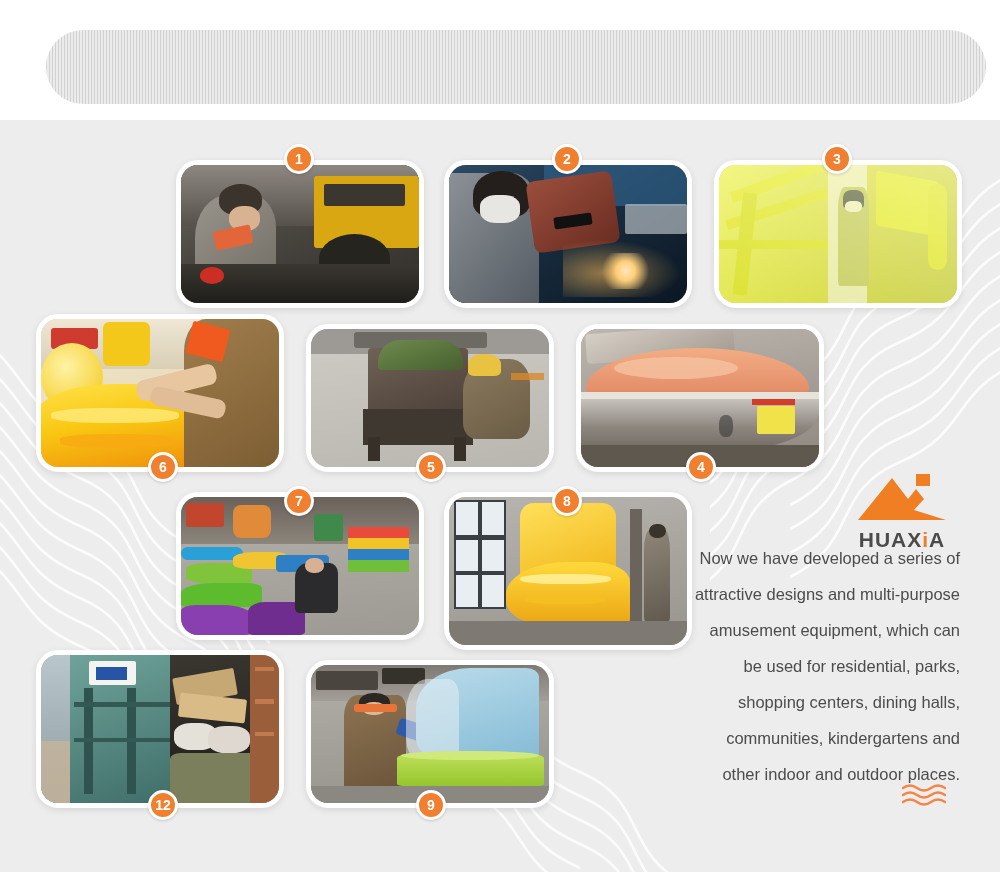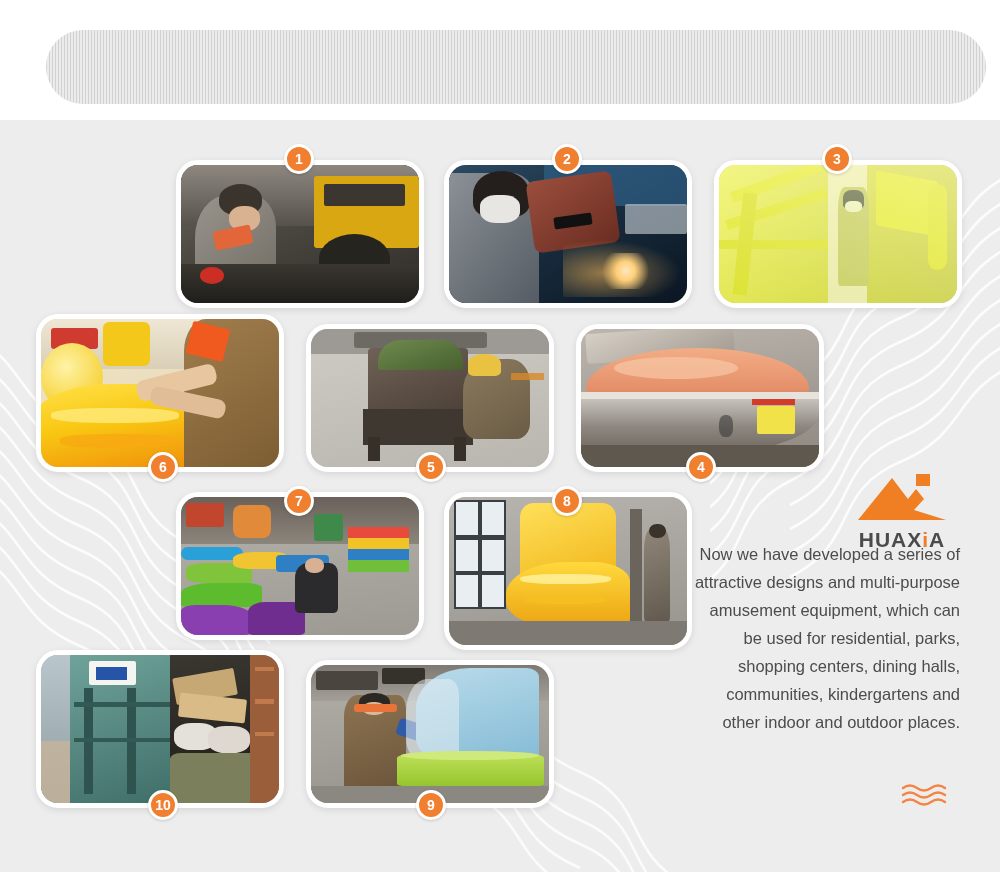--- a/index.html
+++ b/index.html
@@ -138,21 +138,21 @@
   }
   #logo-word .dot { color: #f07c28; }
 
   #about-text {
     position: absolute;
     right: 40px; top: 540px;
     width: 266px;
     text-align: right;
     color: #4c4c4c;
     font-size: 16.5px;
-    line-height: 28px;
+    line-height: 36px;
   }
   #wave-deco {
     position: absolute;
     right: 44px; top: 782px;
     width: 56px; height: 26px;
   }
 
   
   .scene { position: absolute; inset: 0; overflow: hidden; }
   .sh { position: absolute; }
@@ -379,21 +379,21 @@
         <div class="sh" style="left:56%;top:46%;width:18%;height:18%;background:#e4e0da;border-radius:40%;"></div>
         <div class="sh" style="left:70%;top:48%;width:18%;height:18%;background:#ded8d0;border-radius:40%;"></div>
         <div class="sh" style="left:54%;top:66%;width:36%;height:34%;background:#7b7f5c;border-radius:12% 4% 0 0;"></div>
         <div class="sh" style="left:88%;top:0;width:12%;height:100%;background:#9b5e3a;"></div>
         <div class="sh" style="left:90%;top:8%;width:8%;height:3%;background:#c07a4c;"></div>
         <div class="sh" style="left:90%;top:30%;width:8%;height:3%;background:#c07a4c;"></div>
         <div class="sh" style="left:90%;top:52%;width:8%;height:3%;background:#c07a4c;"></div>
       </div>
     </div>
   </div>
-  <div class="badge" style="left:148px; top:790px;">10</div>
+  <div class="badge" style="left:148px; top:790px;">12</div>
 
   <div class="photo" style="left:306px; top:660px; width:248px; height:148px;">
     <div class="img">
       <div class="scene" style="background:linear-gradient(175deg,#b3b0aa 0%,#96938d 100%);">
         <div class="sh" style="left:0;top:0;width:100%;height:26%;background:linear-gradient(180deg,#7e7a73,#a39f98);"></div>
         <div class="sh" style="left:2%;top:4%;width:26%;height:14%;background:#4a463f;border-radius:2px;"></div>
         <div class="sh" style="left:30%;top:2%;width:18%;height:12%;background:#35312b;border-radius:2px;"></div>
         <div class="sh" style="left:14%;top:22%;width:26%;height:70%;background:linear-gradient(160deg,#8d7452,#6a543a);border-radius:22% 14% 6% 6%;"></div>
         <div class="sh" style="left:20%;top:20%;width:13%;height:15%;background:#2b2722;border-radius:45%;"></div>
         <div class="sh" style="left:22%;top:27%;width:9%;height:9%;background:#d9b896;border-radius:45%;"></div>

